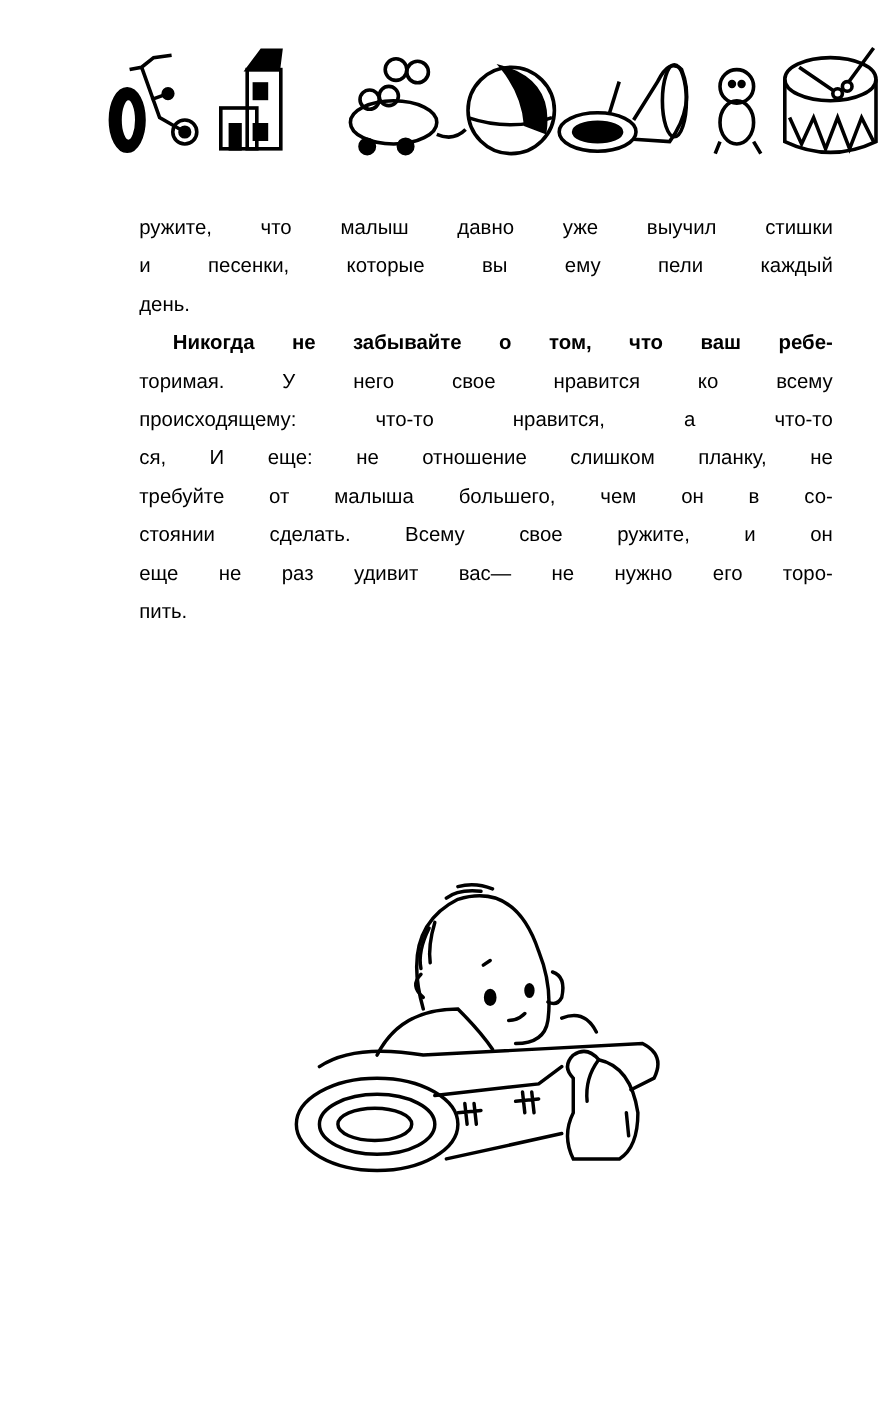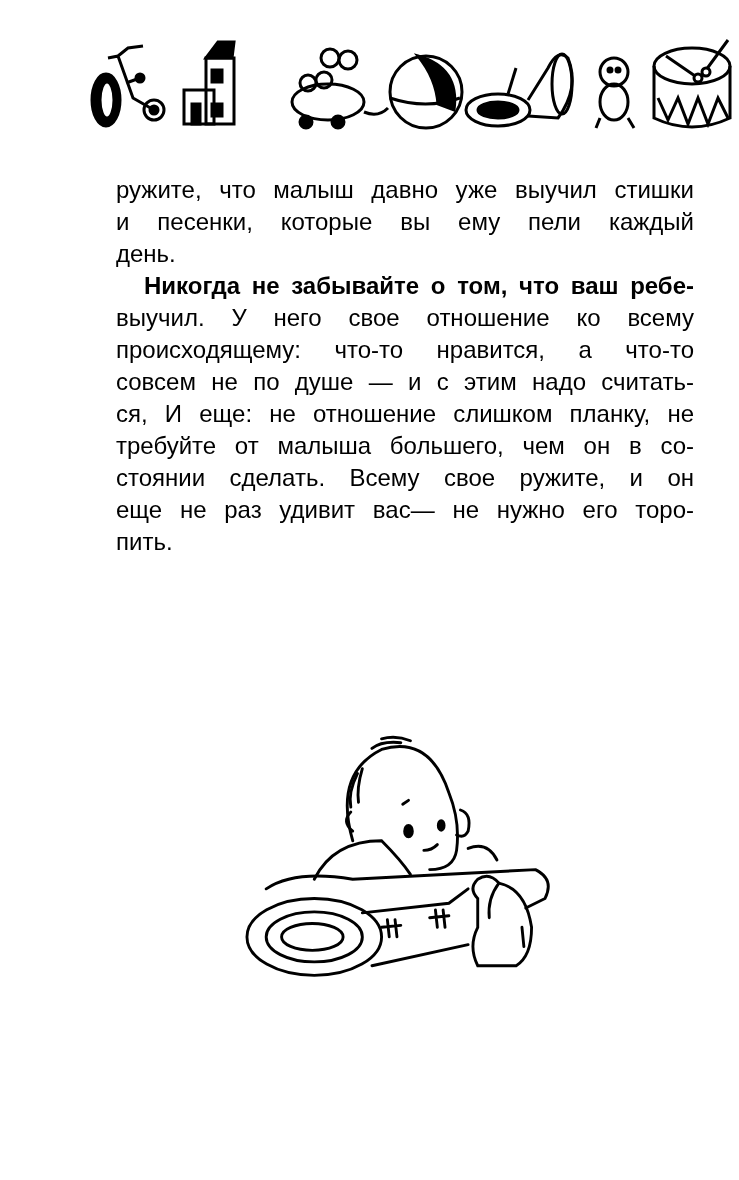--- a/index.html
+++ b/index.html
@@ -1,19 +1,19 @@
 <!DOCTYPE html>
 <html><head>
 <meta charset="utf-8">
 <style>
   html, body { margin:0; padding:0; background:#ffffff; }
   body { width:739px; height:1180px; position:relative; overflow:hidden; font-family:"Liberation Sans", sans-serif; color:#000; }
   .toys { position:absolute; left:88px; top:38px; width:646px; height:92px; }
   .toys svg { width:100%; height:100%; }
-  .text { position:absolute; left:116px; top:174px; width:578px; font-size:24px; line-height:32px; }
+  .text { position:absolute; left:116px; top:174px; width:578px; font-size:17px; line-height:32px; }
   .line { display:block; white-space:nowrap; text-align:justify; text-align-last:justify; height:32px; }
   .line.last { text-align-last:left; }
   .indent { padding-left:28px;font-weight:bold; }
   .illus { position:absolute; left:236px; top:735px; width:320px; height:250px; }
   .illus svg { width:100%; height:100%; }
 </style>
 </head>
 <body>
 
 <div class="toys">
@@ -75,23 +75,22 @@
 </div>
 
 <div class="text">
   <div>
     <span class="line">ружите, что малыш давно уже выучил стишки</span>
     <span class="line">и песенки, которые вы ему пели каждый</span>
     <span class="line last">день.</span>
   </div>
   <div>
     <span class="line indent">Никогда не забывайте о том, что ваш ребе-</span>
-    <span class="line">выучил. У него свое отношение ко всему</span>
+    <span class="line">торимая. У него свое нравится ко всему</span>
     <span class="line">происходящему: что-то нравится, а что-то</span>
-    <span class="line">совсем не по душе — и с этим надо считать-</span>
     <span class="line">ся, И еще: не отношение слишком планку, не</span>
     <span class="line">требуйте от малыша большего, чем он в со-</span>
     <span class="line">стоянии сделать. Всему свое ружите, и он</span>
     <span class="line">еще не раз удивит вас— не нужно его торо-</span>
     <span class="line last">пить.</span>
   </div>
 </div>
 
 <div class="illus">
   <svg viewBox="0 0 330 260" fill="none" stroke="#000" stroke-width="3" stroke-linecap="round">

